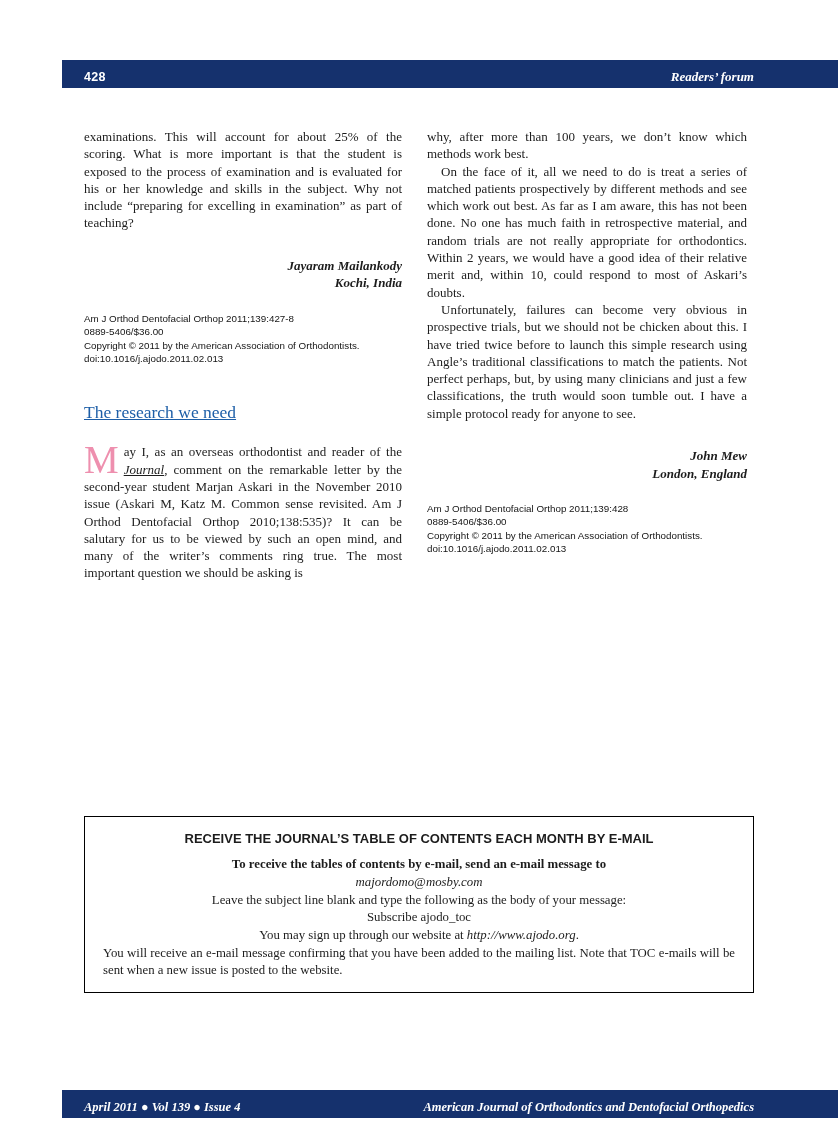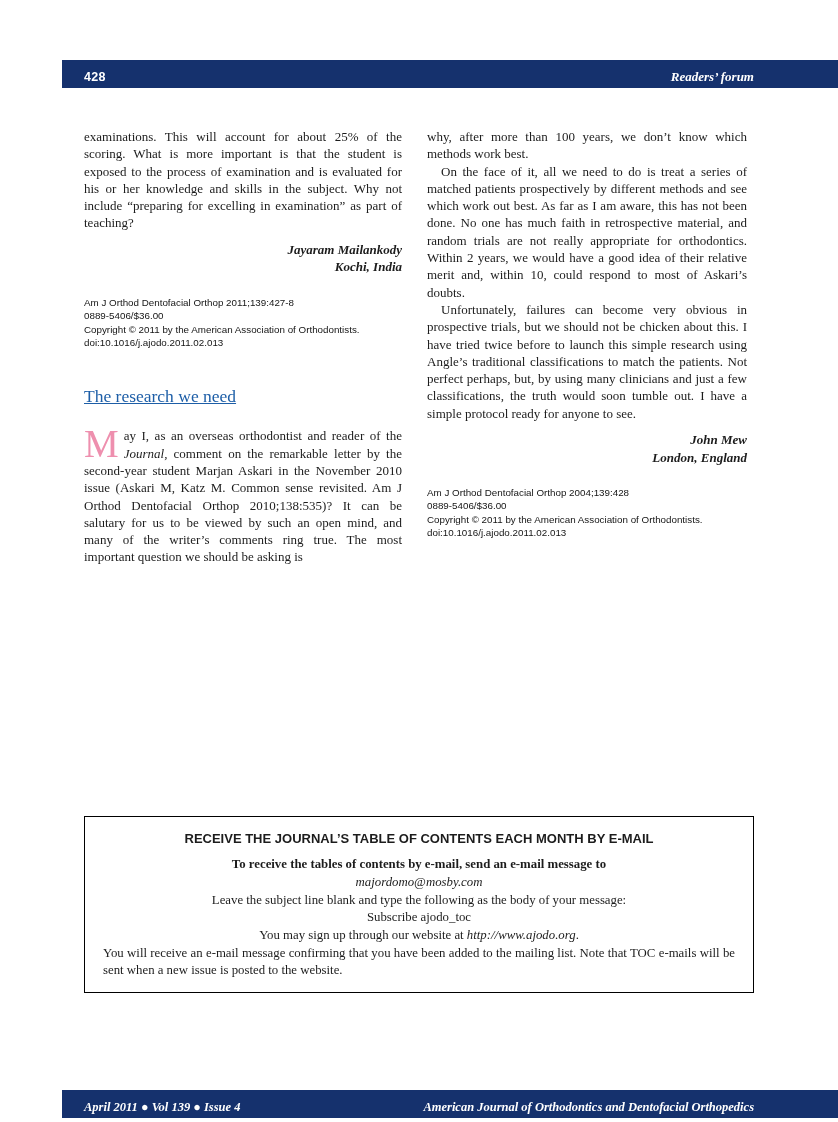--- a/index.html
+++ b/index.html
@@ -44,24 +44,24 @@
   .col-left  { width: 318px; }
   .col-right { width: 320px; }
 
   p.body {
     margin: 0;
     font-size: 13px;
     line-height: 17.3px;
     text-align: justify;
   }
   p.indent { text-indent: 14px; }
-  .journal-em { font-style: italic; }
+  .journal-em { font-style: italic; text-decoration: underline; }
 
   .signature {
-    margin-top: 9px;
+    margin-top: 25px;
     text-align: right;
     font-weight: bold;
     font-style: italic;
     font-size: 13px;
     line-height: 17.5px;
   }
 
   .citation {
     margin-top: 20px;
     font-family: "Liberation Sans", sans-serif;
@@ -153,21 +153,21 @@
       <p class="body">why, after more than 100 years, we don’t know which methods work best.</p>
       <p class="body indent">On the face of it, all we need to do is treat a series of matched patients prospectively by different methods and see which work out best. As far as I am aware, this has not been done. No one has much faith in retrospective material, and random trials are not really appropriate for orthodontics. Within 2 years, we would have a good idea of their relative merit and, within 10, could respond to most of Askari’s doubts.</p>
       <p class="body indent">Unfortunately, failures can become very obvious in prospective trials, but we should not be chicken about this. I have tried twice before to launch this simple research using Angle’s traditional classifications to match the patients. Not perfect perhaps, but, by using many clinicians and just a few classifications, the truth would soon tumble out. I have a simple protocol ready for anyone to see.</p>
 
       <div class="signature">
         <div>John Mew</div>
         <div>London, England</div>
       </div>
 
       <div class="citation">
-        <div>Am J Orthod Dentofacial Orthop 2004;139:428</div>
+        <div>Am J Orthod Dentofacial Orthop 2011;139:428</div>
         <div>0889-5406/$36.00</div>
         <div>Copyright © 2011 by the American Association of Orthodontists.</div>
         <div>doi:10.1016/j.ajodo.2011.02.013</div>
       </div>
     </div>
 
   </main>
 
   <section class="tocbox">
     <div class="toc-title">RECEIVE THE JOURNAL’S TABLE OF CONTENTS EACH MONTH BY E-MAIL</div>

